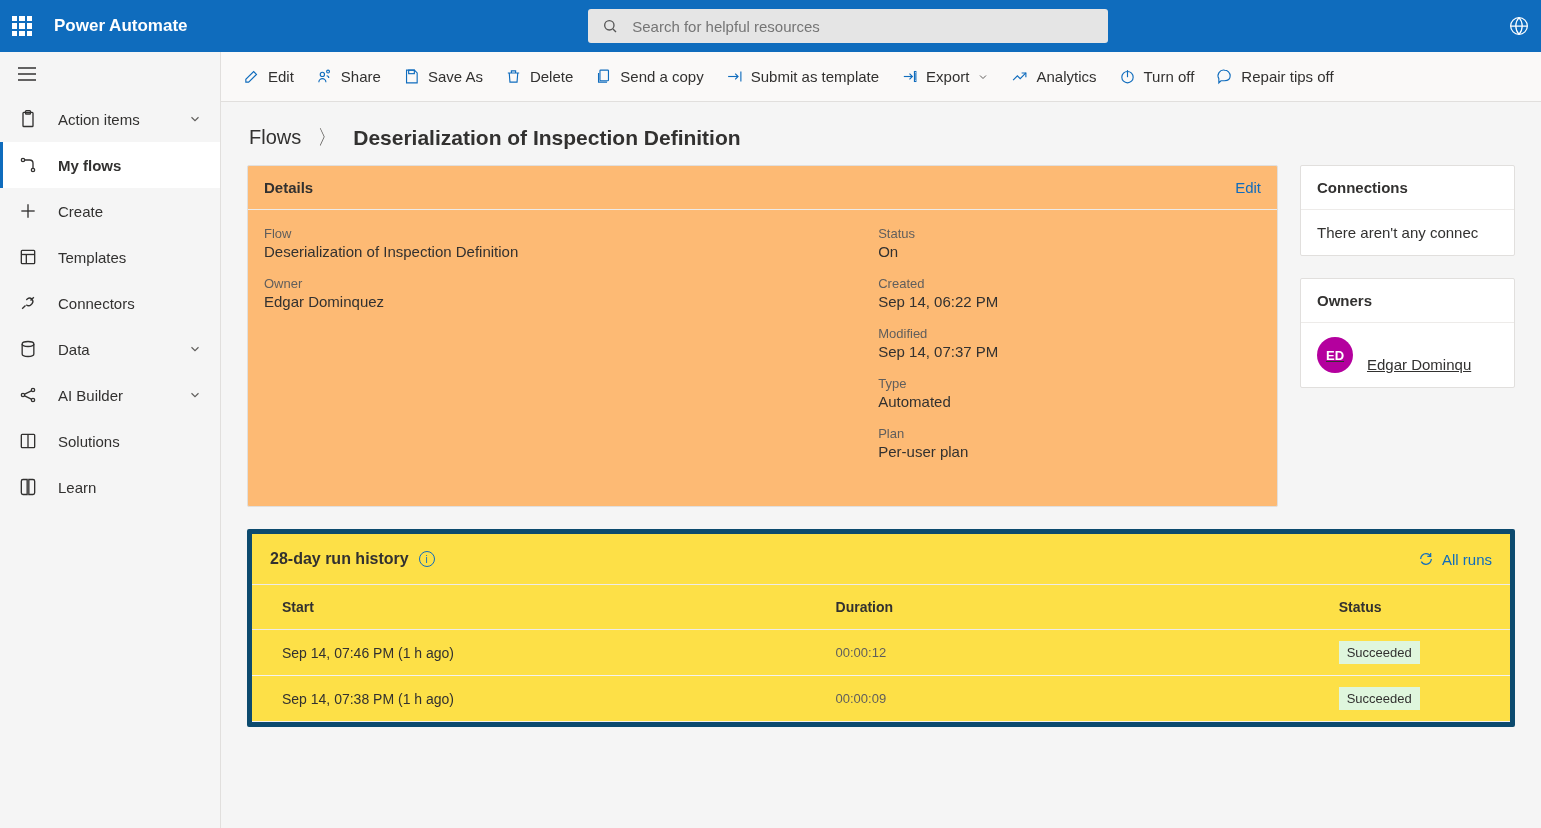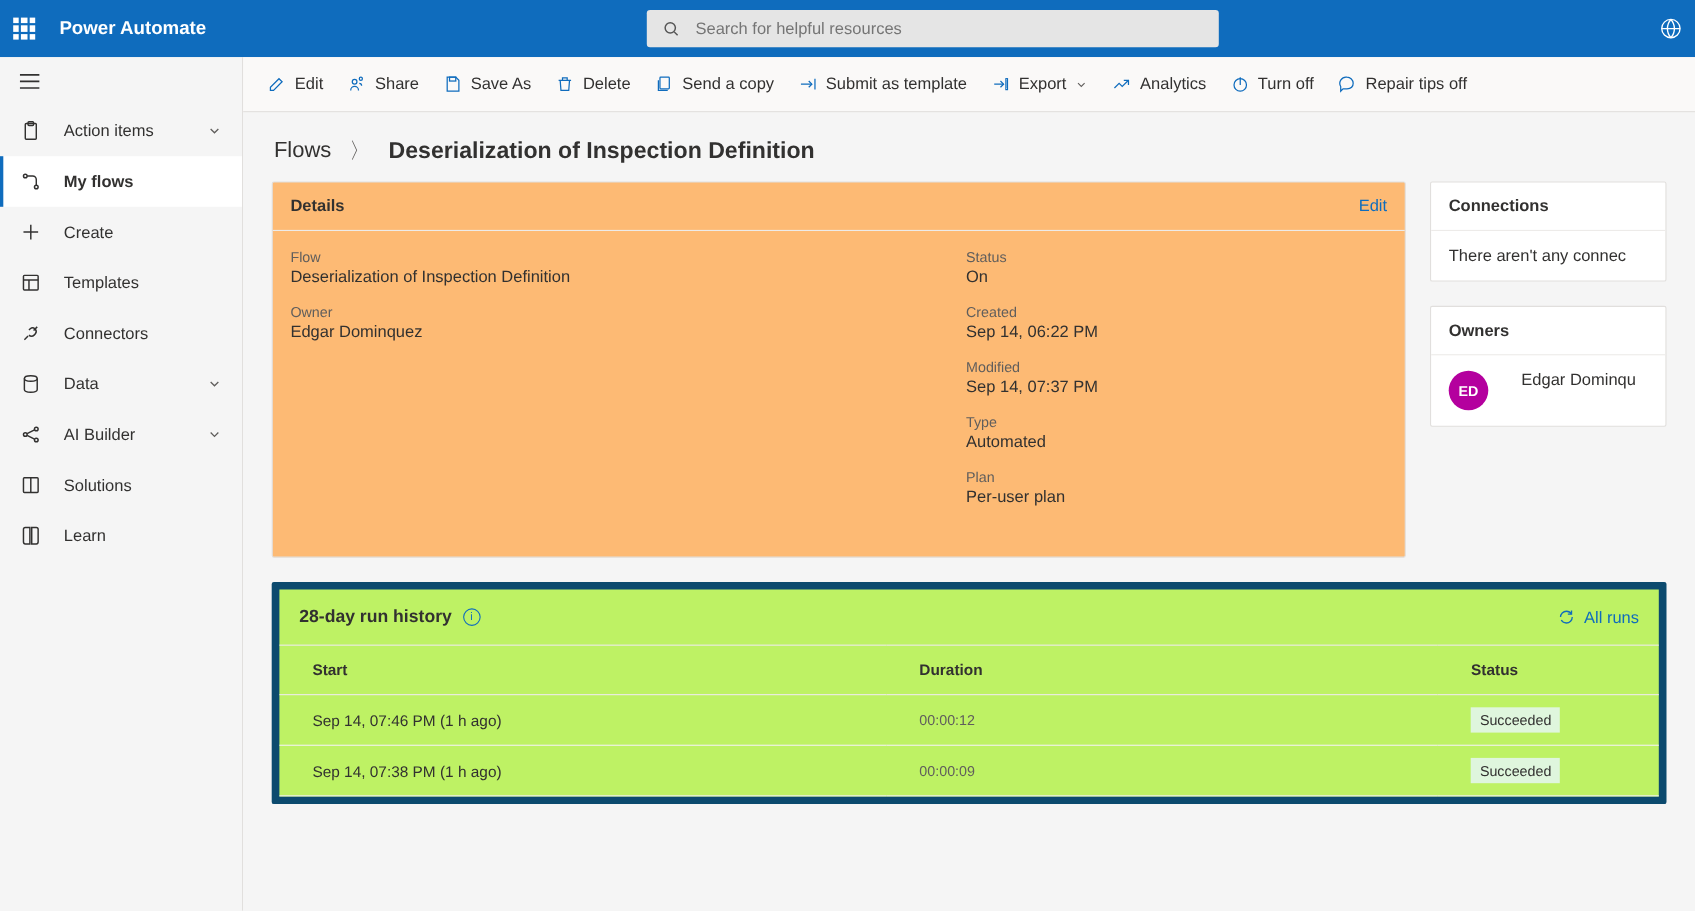--- a/index.html
+++ b/index.html
@@ -52,25 +52,25 @@
 .details-left { flex:1.5; padding-right:40px; }
 .details-right { flex:1; }
 .detail-item { margin-bottom: 16px; }
 .detail-label { font-size:13px; color:#605e5c; margin-bottom:2px; }
 .detail-value { font-size:15px; color:#323130; }
 
 .side-col { width: 215px; display:flex; flex-direction:column; gap:22px; }
 .side-card { background:#fff; border:1px solid #e1dfdd; border-radius:2px; overflow:hidden; }
 .side-card .card-header { border-bottom:1px solid #edebe9; }
 .side-body { padding:14px 16px; font-size:15px; white-space:nowrap; }
-.owner-row { display:flex; align-items:flex-start; gap:30px; }
+.owner-row { display:flex; align-items:flex-end; gap:14px;text-decoration:underline; }
 .avatar { width:36px; height:36px; border-radius:50%; background:#b4009e; color:#fff; display:flex; align-items:center; justify-content:center; font-weight:600; font-size:13px; flex-shrink:0; }
 
 
-.history-card { margin: 22px 26px 40px; background:#bef264; border:7px solid #0c4a6e; border-radius:2px; }
+.history-card { margin: 22px 26px 40px; background:#fde047; border:5px solid #0c4a6e; border-radius:2px; }
 .history-header { display:flex; align-items:center; justify-content:space-between; padding:16px 18px; }
 .history-header .left { display:flex; align-items:center; gap:10px; }
 .history-header h3 { font-size:16px; font-weight:600; }
 .history-header .info { width:16px; height:16px; border-radius:50%; border:1.5px solid #0f6cbd; display:flex; align-items:center; justify-content:center; font-size:10px; color:#0f6cbd; cursor:pointer;}
 .history-header .allruns { display:flex; align-items:center; gap:8px; color:#0f6cbd; cursor:pointer; font-size:15px; }
 .history-table { width:100%; border-collapse:collapse; }
 .history-table th { text-align:left; font-weight:600; font-size:14px; padding:14px 30px; border-top:1px solid #edebe9; border-bottom:1px solid #edebe9;}
 .history-table td { padding:11px 30px; font-size:14px; border-bottom:1px solid #f3f2f1; }
 .history-table .dur { color:#605e5c; font-size:13px; }
 .status-pill { background:#dff6dd; padding:4px 8px; display:inline-block; font-size:13px; }

